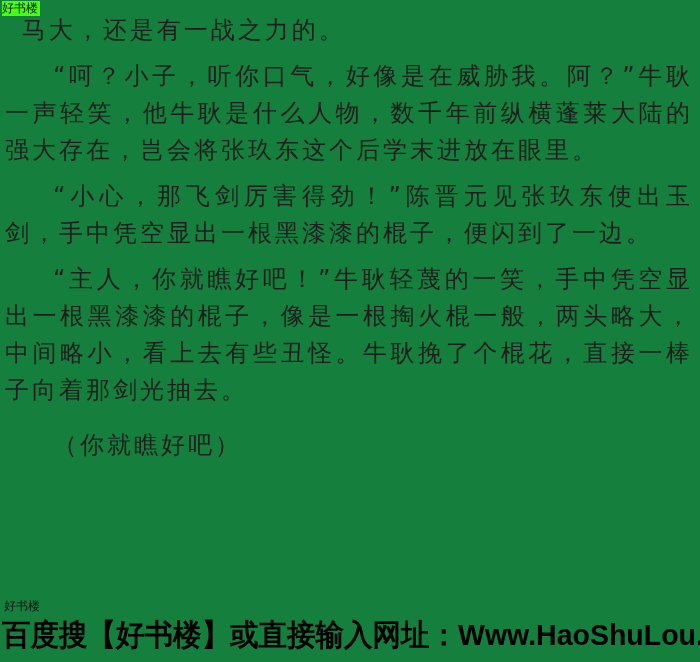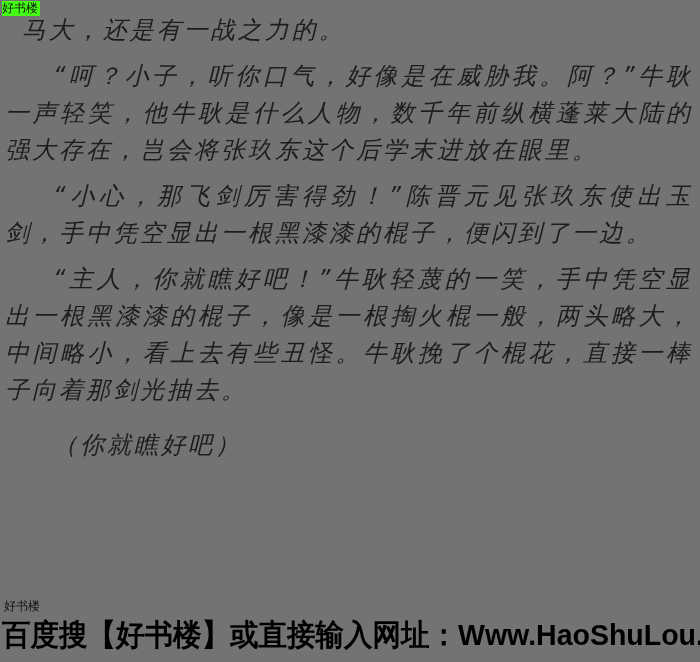--- a/index.html
+++ b/index.html
@@ -2,21 +2,21 @@
 <html><head>
 <meta charset="utf-8">
 <style>
   html, body { margin: 0; padding: 0; }
   body { font-family: "DejaVu Sans", sans-serif; }
 
   .page {
     position: relative;
     width: 700px;
     height: 662px;
-    background: #737373;
+    background: #15803d;
     overflow: hidden;
     box-sizing: border-box;
     padding-left: 16px;
   }
 
   
   .watermark {
     position: absolute;
     font-size: 12px;
     line-height: 14px;
@@ -46,21 +46,20 @@
     padding: 12px 7px 0 5px;
     box-sizing: border-box;
     z-index: 1;
   }
   .content p {
     margin: 0 0 9px 0;
     font-size: 24px;
     line-height: 37px;
     letter-spacing: 3px;
     color: #1d1d1d;
-    font-style: italic;            
     text-align: justify;
     text-justify: inter-ideograph;
   }
   .content p.indent { text-indent: 2em; }
   .content p.lead   { text-indent: 0.7em; }   
   .content p.tbc    { text-indent: 2em; text-align: left; margin-top: 18px; }
 
   
   .promo {
     position: absolute;

